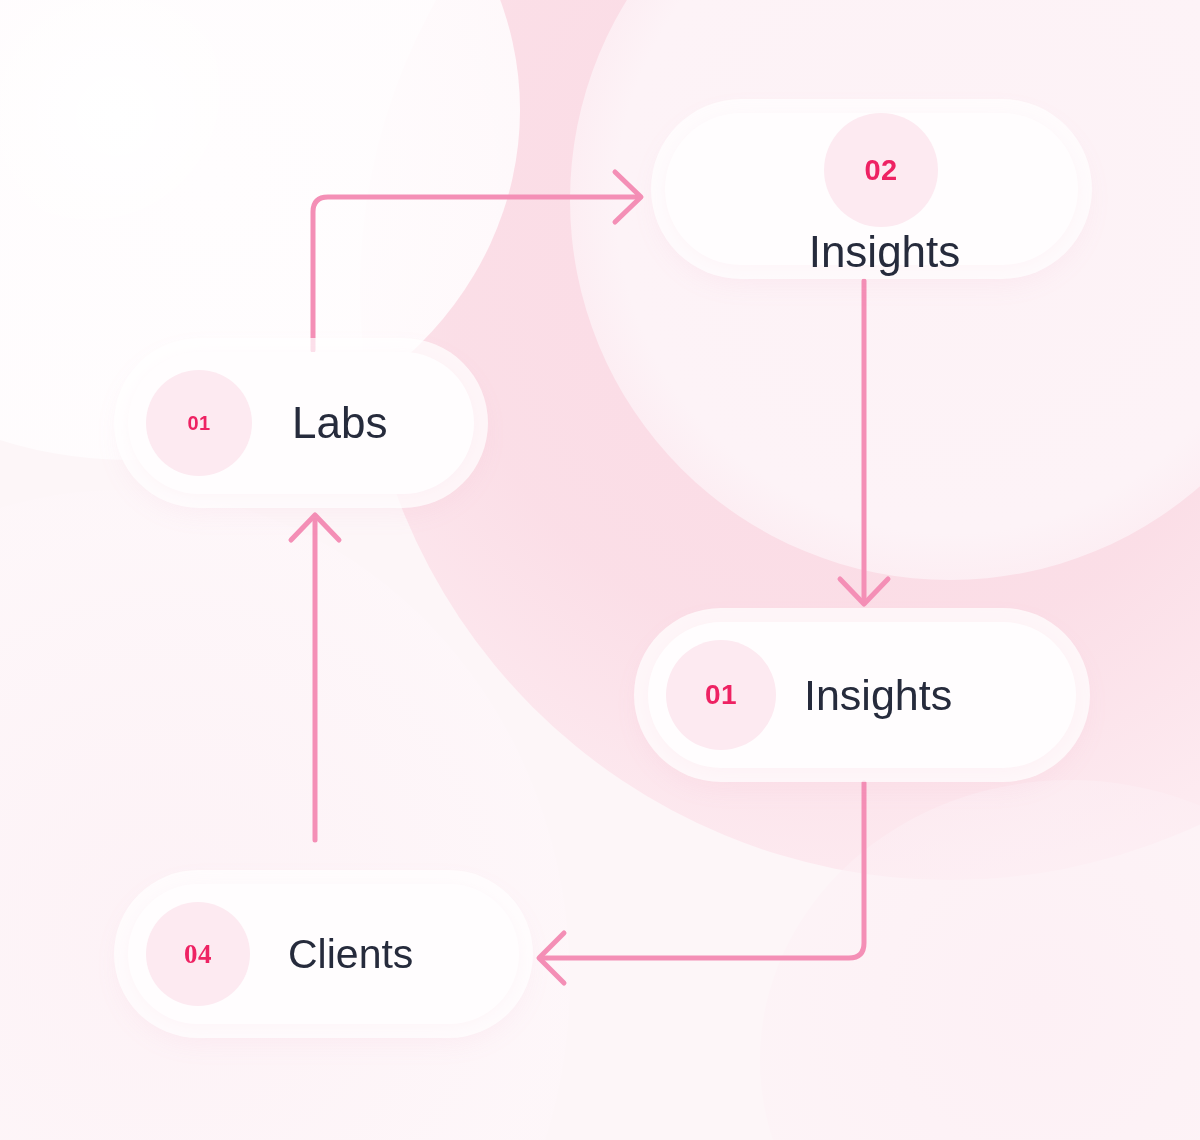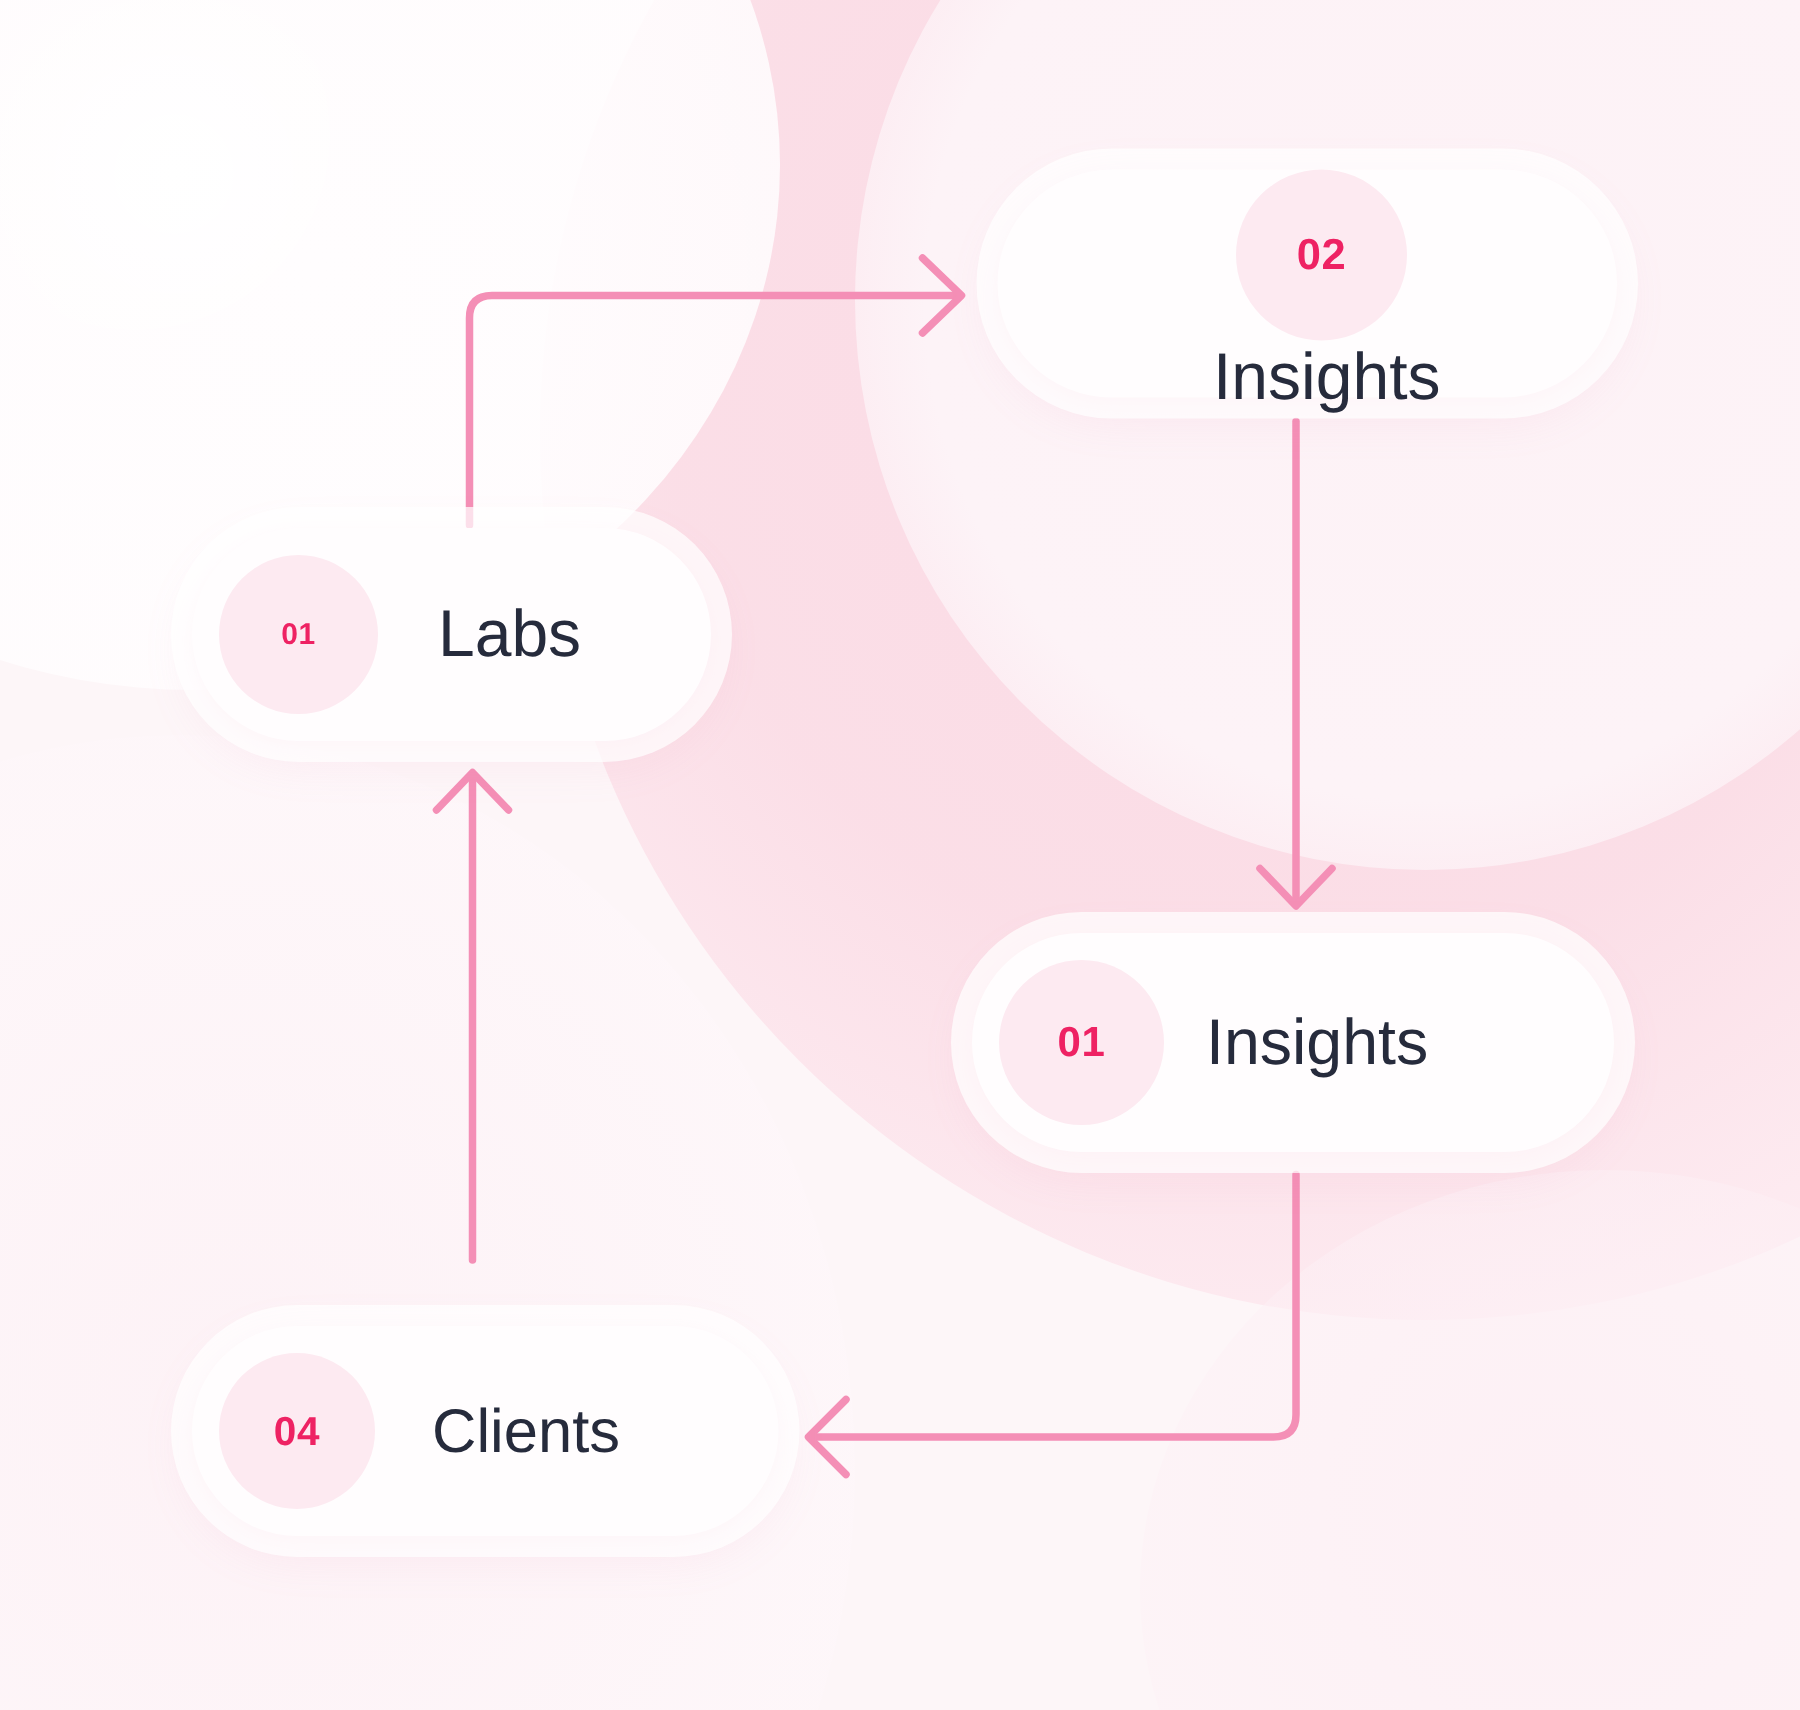--- a/index.html
+++ b/index.html
@@ -91,21 +91,21 @@
   #node-insights .badge      { width:114px; height:114px; margin-left:19px; font-size:29px; }
   #node-insights .node-label { font-size:44px; margin-left:26px; }
 
   
   #node-platform  { left:648px; top:622px;  width:428px; height:146px; }
   #node-platform .badge      { width:110px; height:110px; margin-left:18px; font-size:28px; }
   #node-platform .node-label { font-size:43px; margin-left:28px; }
 
   
   #node-clients   { left:128px; top:884px;  width:391px; height:140px; }
-  #node-clients .badge      { width:104px; height:104px; margin-left:18px; font-size:27px; }
+  #node-clients .badge      { width:104px; height:104px; margin-left:18px; font-size:27px;font-family:Liberation Serif, serif; }
   #node-clients .node-label { font-size:41px; margin-left:38px; }
 </style>
 </head>
 <body>
 
 <div id="stage">
 
   <div class="bg-layer">
     <div class="blob blob-a"></div>
     <div class="blob blob-b"></div>

